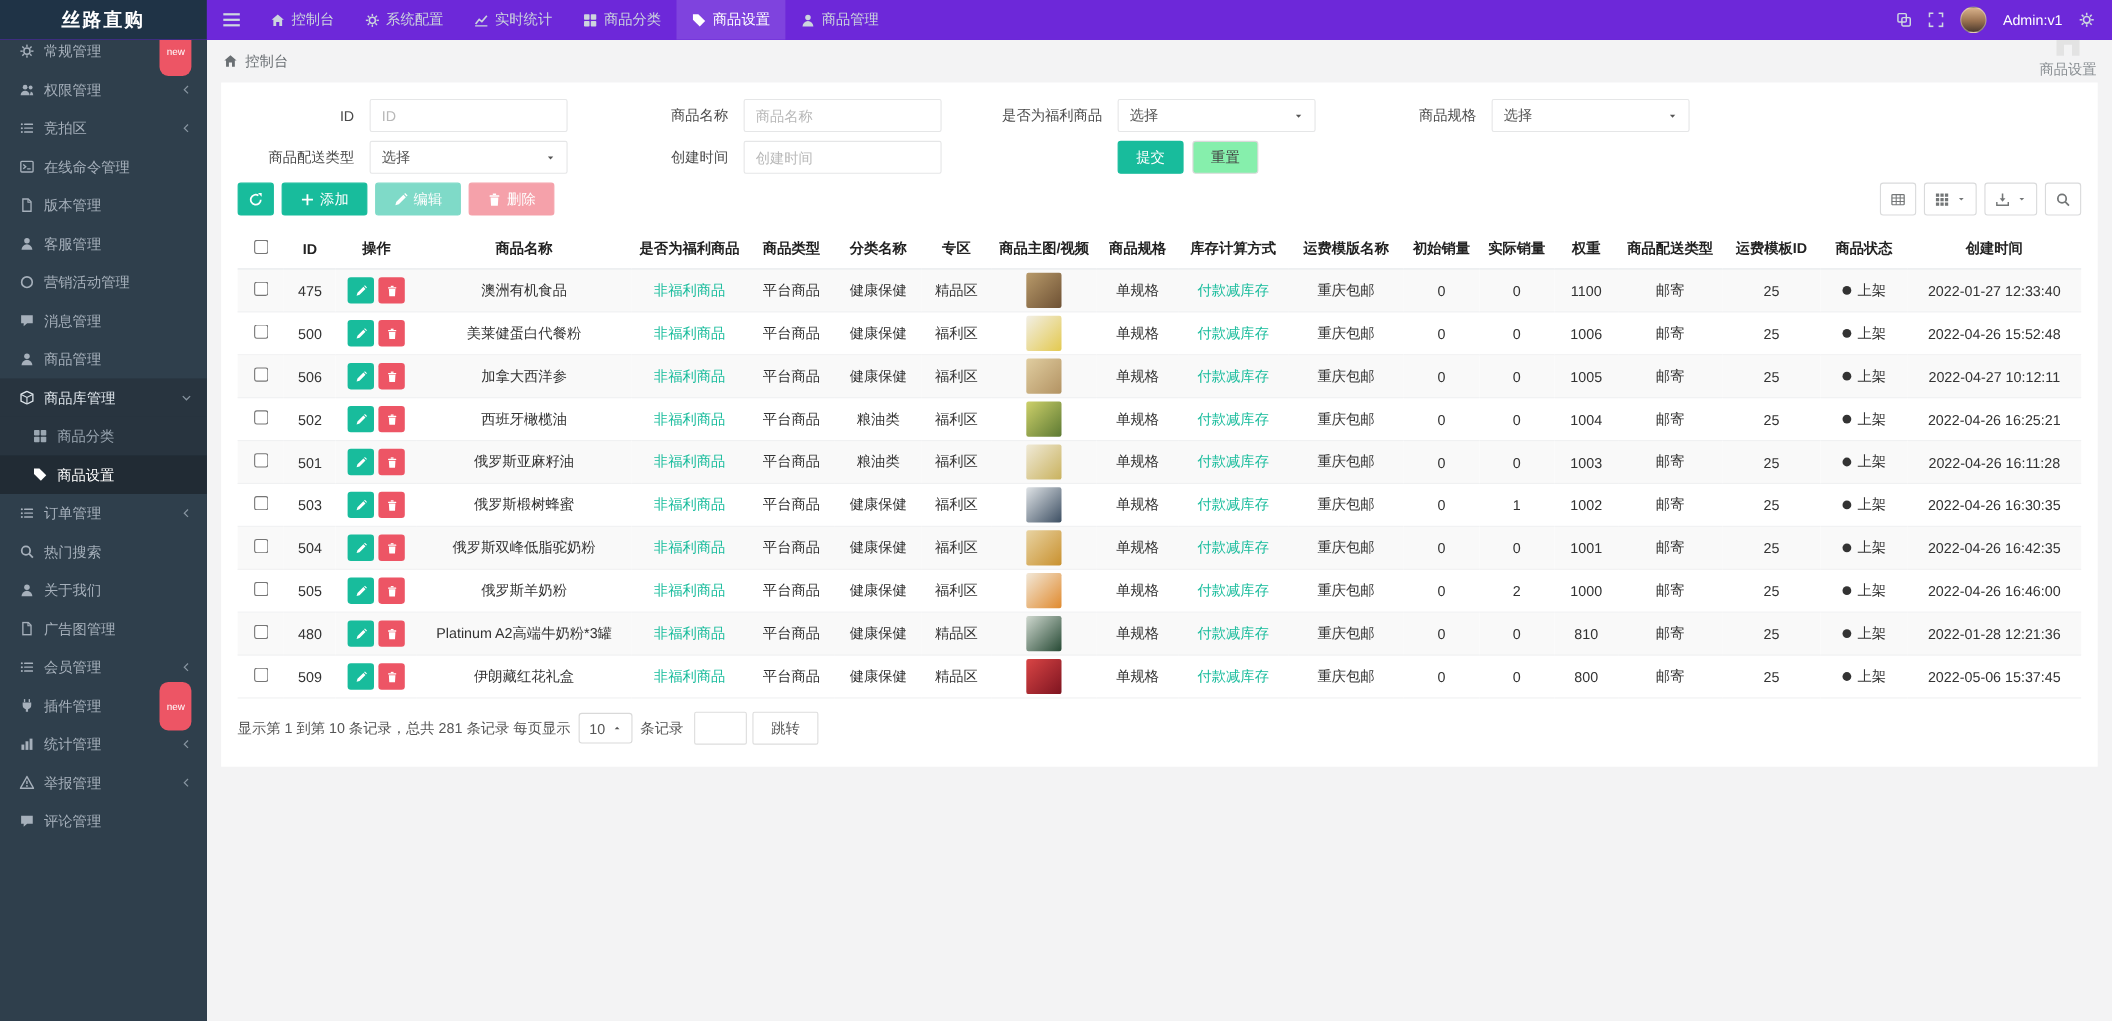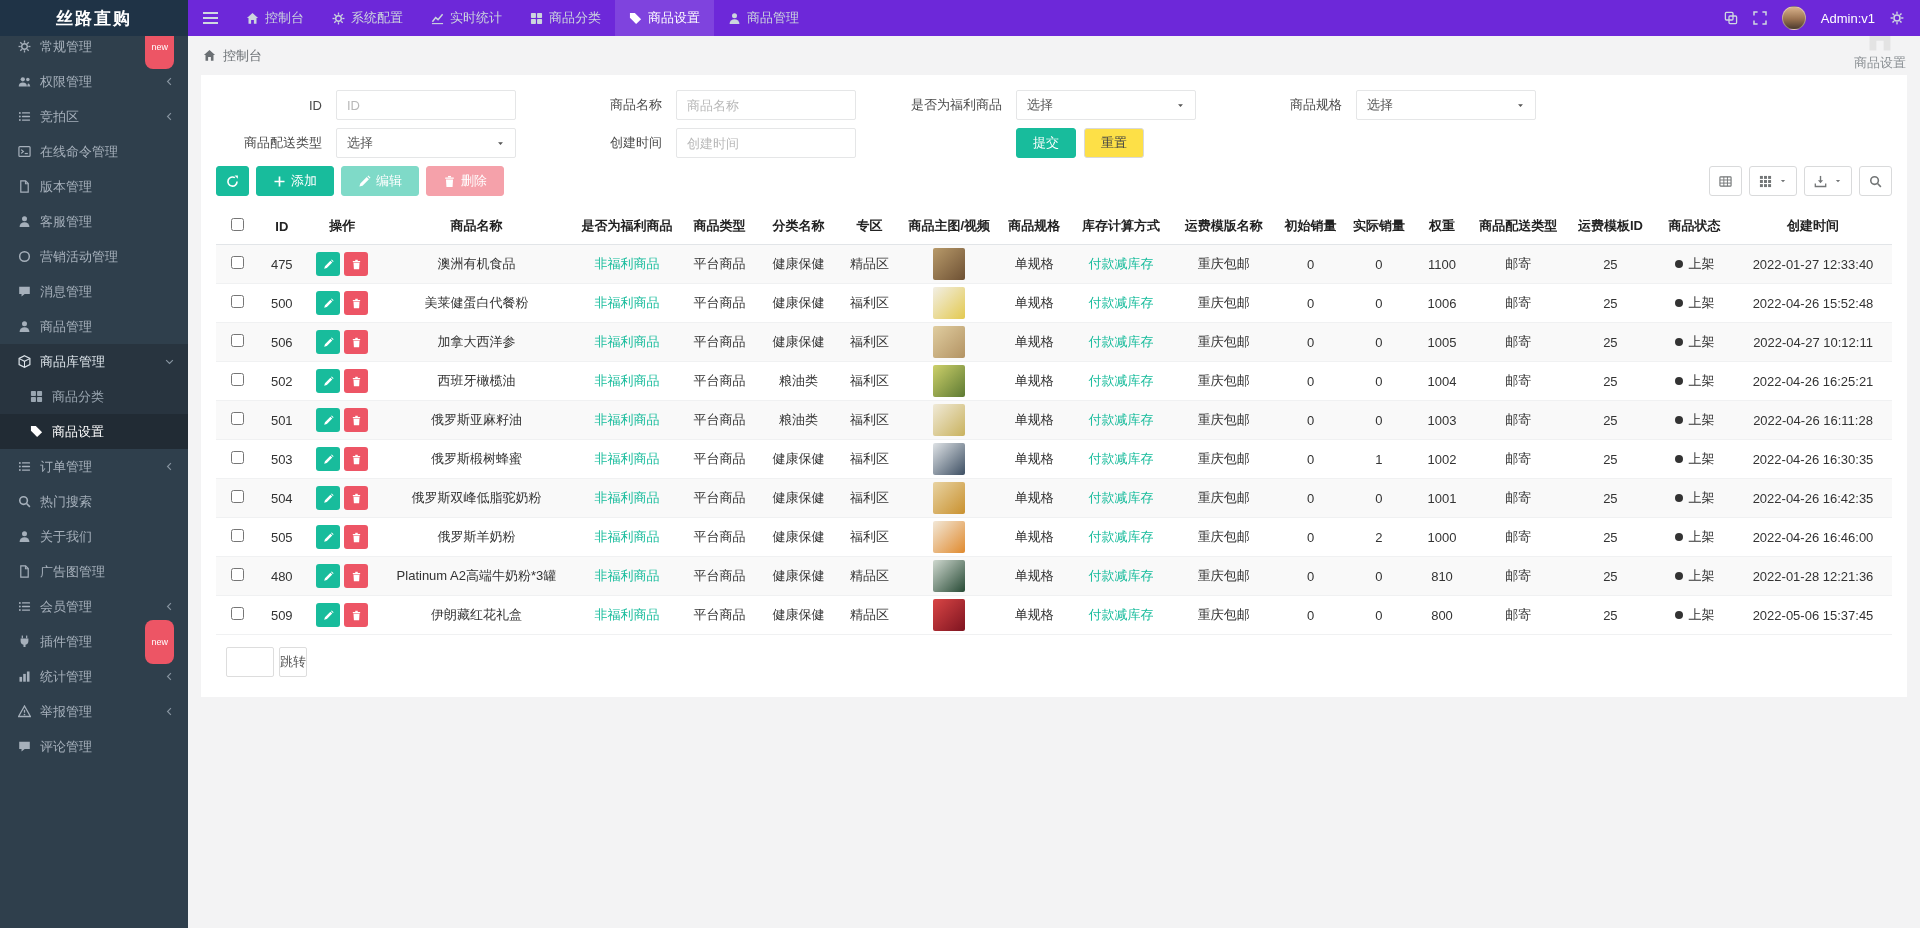--- a/index.html
+++ b/index.html
@@ -50,21 +50,21 @@
 .fl{width:120px;text-align:right;padding-right:14px;color:#4a4a4a}
 .fc{width:180px;height:30px;border:1px solid #e5e6e7;border-radius:2px;padding:0 10px;font-size:13px;color:#555;background:#fff;outline:none}
 input.fc::placeholder{color:#b8b8b8}
 .selectbox{display:flex;align-items:center;justify-content:space-between;cursor:pointer}
 .selectbox .ico{font-size:9px;color:#555}
 .fbtns{display:flex;gap:8px;margin-left:120px}
 
 
 .btn{display:inline-flex;align-items:center;justify-content:center;gap:5px;height:30px;padding:0 16px;border:1px solid transparent;border-radius:3px;font-size:13px;cursor:pointer;background:#fff;font-family:inherit}
 .btn.teal{background:#18bc9c;border-color:#18bc9c;color:#fff}
-.btn.gray{background:#fde047;border-color:#d9d9d9;color:#444}
+.btn.gray{background:#86efac;border-color:#d9d9d9;color:#444}
 .btn.red{background:#ed5565;border-color:#ed5565;color:#fff}
 .btn.disabled{opacity:.55;cursor:default}
 .btn.ghost{background:#fff;border-color:#d9dadb;color:#737677;padding:0 9px}
 .btn.sq{width:33px;padding:0}
 .toolbar{display:flex;align-items:center;gap:7px;margin:8px 0 12px}
 .toolbar .spacer{flex:1}
 .toolbar .ico{font-size:13px}
 .btn .caret{font-size:8px;margin-left:2px}
 
 
@@ -86,21 +86,21 @@
 .pgsize{display:inline-flex;align-items:center;gap:7px;border:1px solid #d9d9d9;border-radius:3px;height:28px;padding:0 9px;cursor:pointer;color:#555}
 .pgsize .ico{font-size:8px}
 .pager{margin-left:auto;display:flex;align-items:center}
 .pitem{min-width:31px;height:30px;display:inline-flex;align-items:center;justify-content:center;border:1px solid #ddd;background:#fff;color:#555;margin-left:-1px;padding:0 10px;cursor:pointer}
 .pitem.pfirst{border-radius:3px 0 0 3px}
 .pitem.plast{border-radius:0 3px 3px 0}
 .pitem.active{background:#18bc9c;border-color:#18bc9c;color:#fff;cursor:default}
 .pitem.disabledp{color:#aaa;cursor:default}
 .pitem.pellipsis{cursor:default}
 .jumpin{width:48px;height:30px;border:1px solid #ddd;border-radius:2px;margin-left:10px;outline:none;padding:0 6px}
-.jumpbtn{height:30px;border:1px solid #ddd;border-radius:2px;background:#fff;color:#555;padding:0 0;margin-left:5px;cursor:pointer;font-family:inherit;font-size:13px}
+.jumpbtn{height:30px;border:1px solid #ddd;border-radius:2px;background:#fff;color:#555;padding:0 16px;margin-left:5px;cursor:pointer;font-family:inherit;font-size:13px}
 </style>
 </head>
 <body>
 
 <div class="topnav">
   <div class="logo">丝路直购</div>
   <div class="nav-toggle">
       <span class="hbar"></span>
     </div>
   <div class="nav-items" id="topnav-items">
@@ -961,18 +961,30 @@
             <td>800</td>
             <td>邮寄</td>
             <td>25</td>
             <td><span class="status-dot"></span><span>上架</span></td>
             <td>2022-05-06 15:37:45</td>
           </tr>
         </tbody>
     </table>
 
     <div class="tfoot">
+      <div class="sumwrap">
+        <span>显示第 1 到第 10 条记录，总共 281 条记录 每页显示</span>
+        <span class="pgsize">
+          <span>10</span>
+          <span class="ico">
+              <svg viewBox="0 0 14 14" width="1em" height="1em" fill="currentColor" xmlns="http://www.w3.org/2000/svg">
+                <path d="M3.2 8.8 7 4.6l3.8 4.2z"></path>
+              </svg>
+            </span>
+        </span>
+        <span>条记录</span>
+      </div>
       <input class="jumpin" style="">
       <button class="jumpbtn">跳转</button>
     </div>
 
   </div>
 </div>
 
 </body></html>

